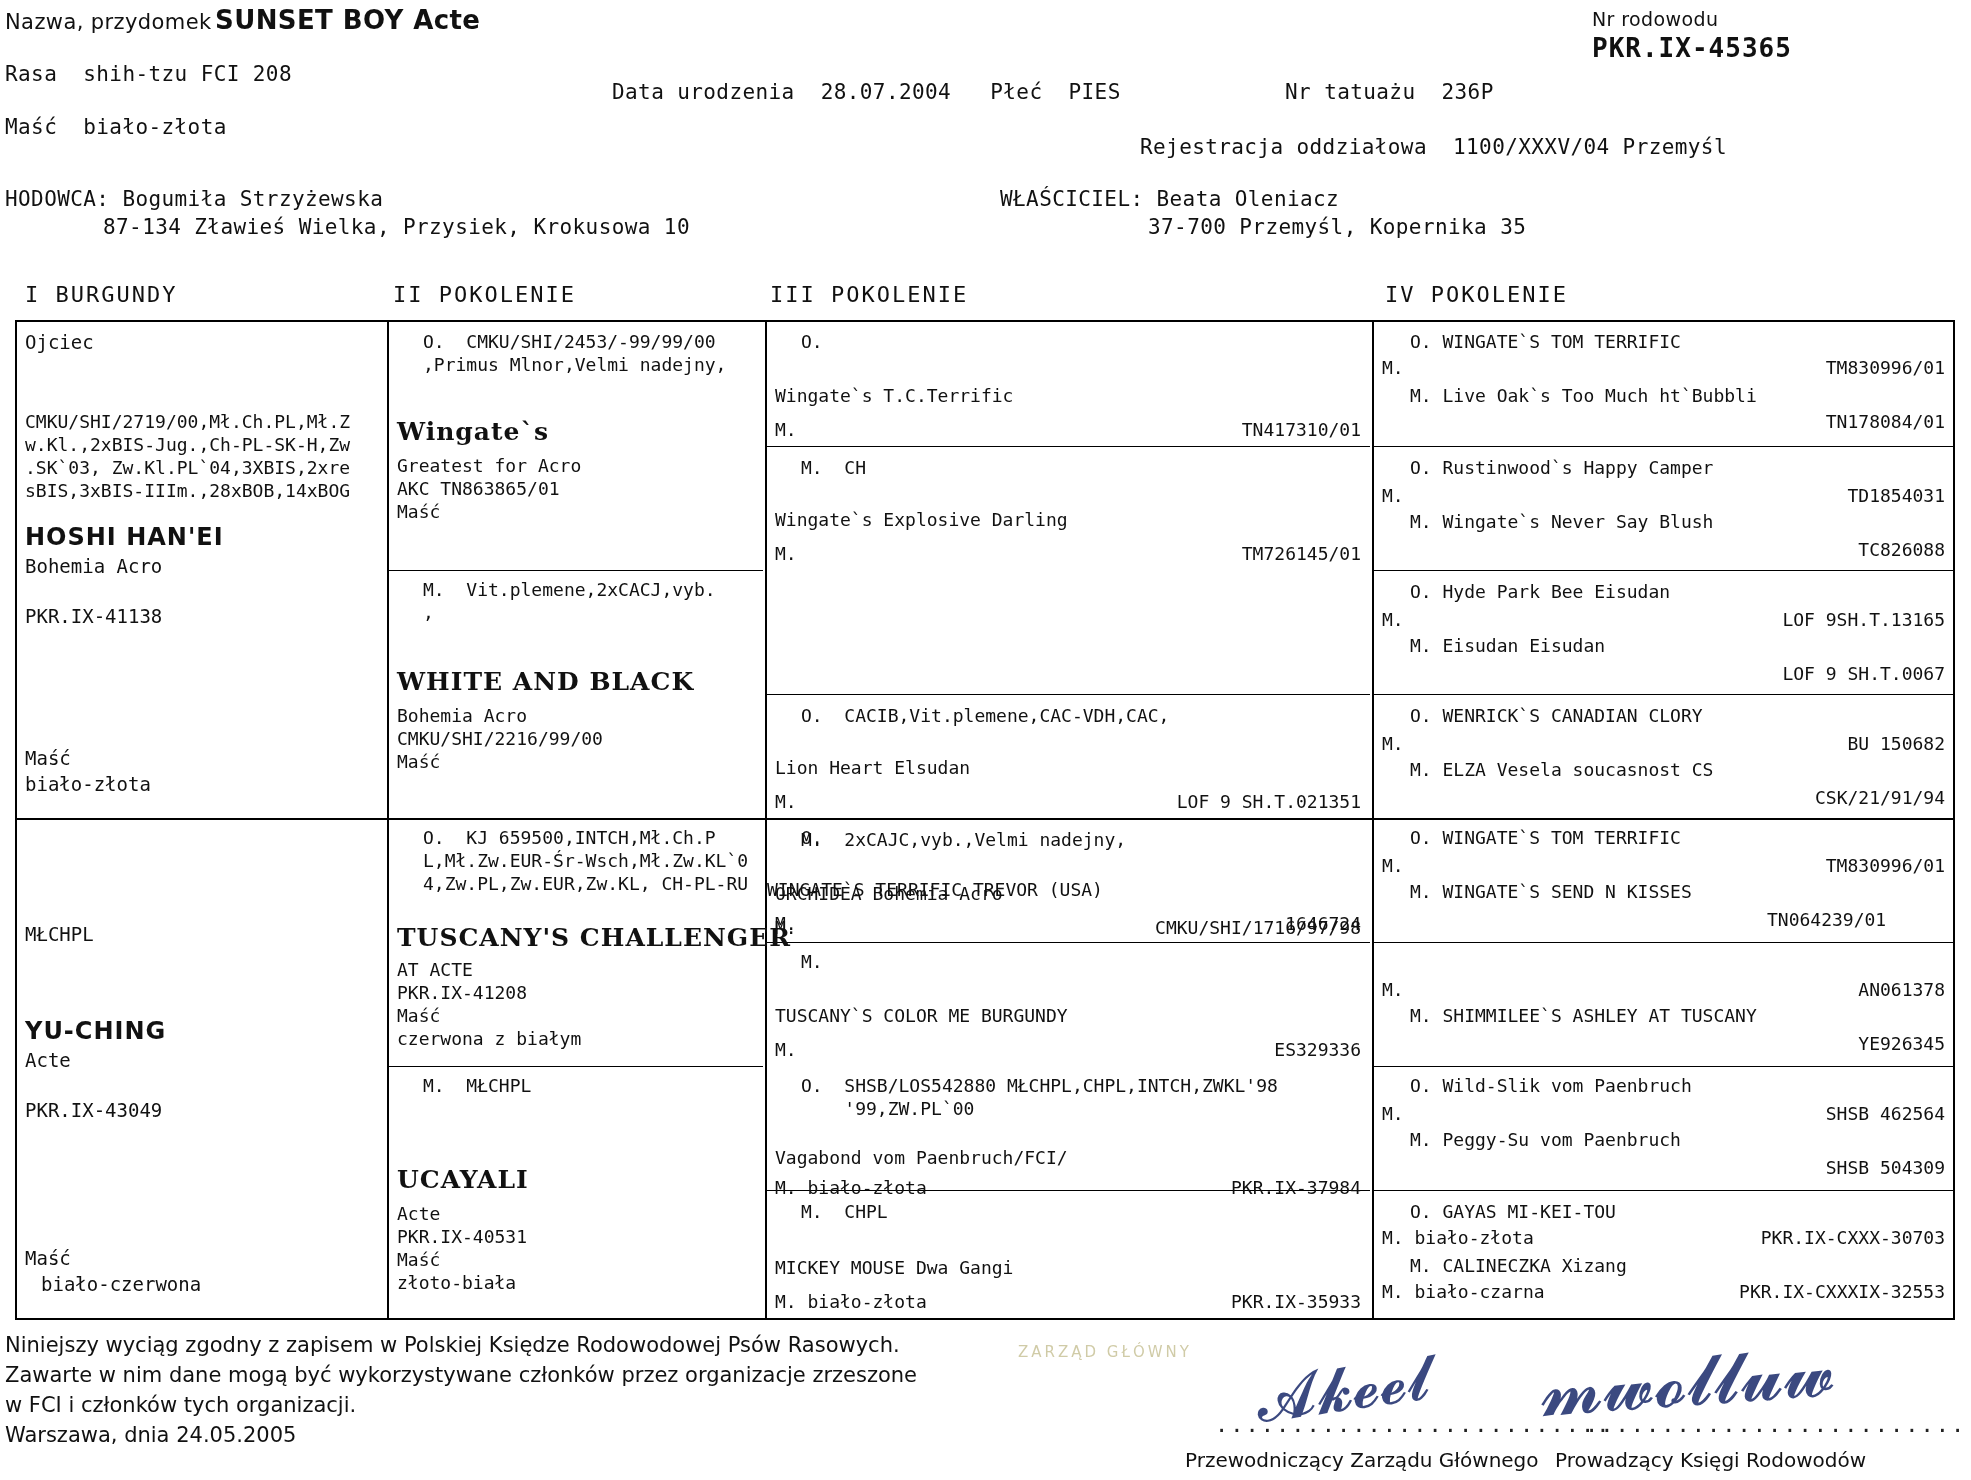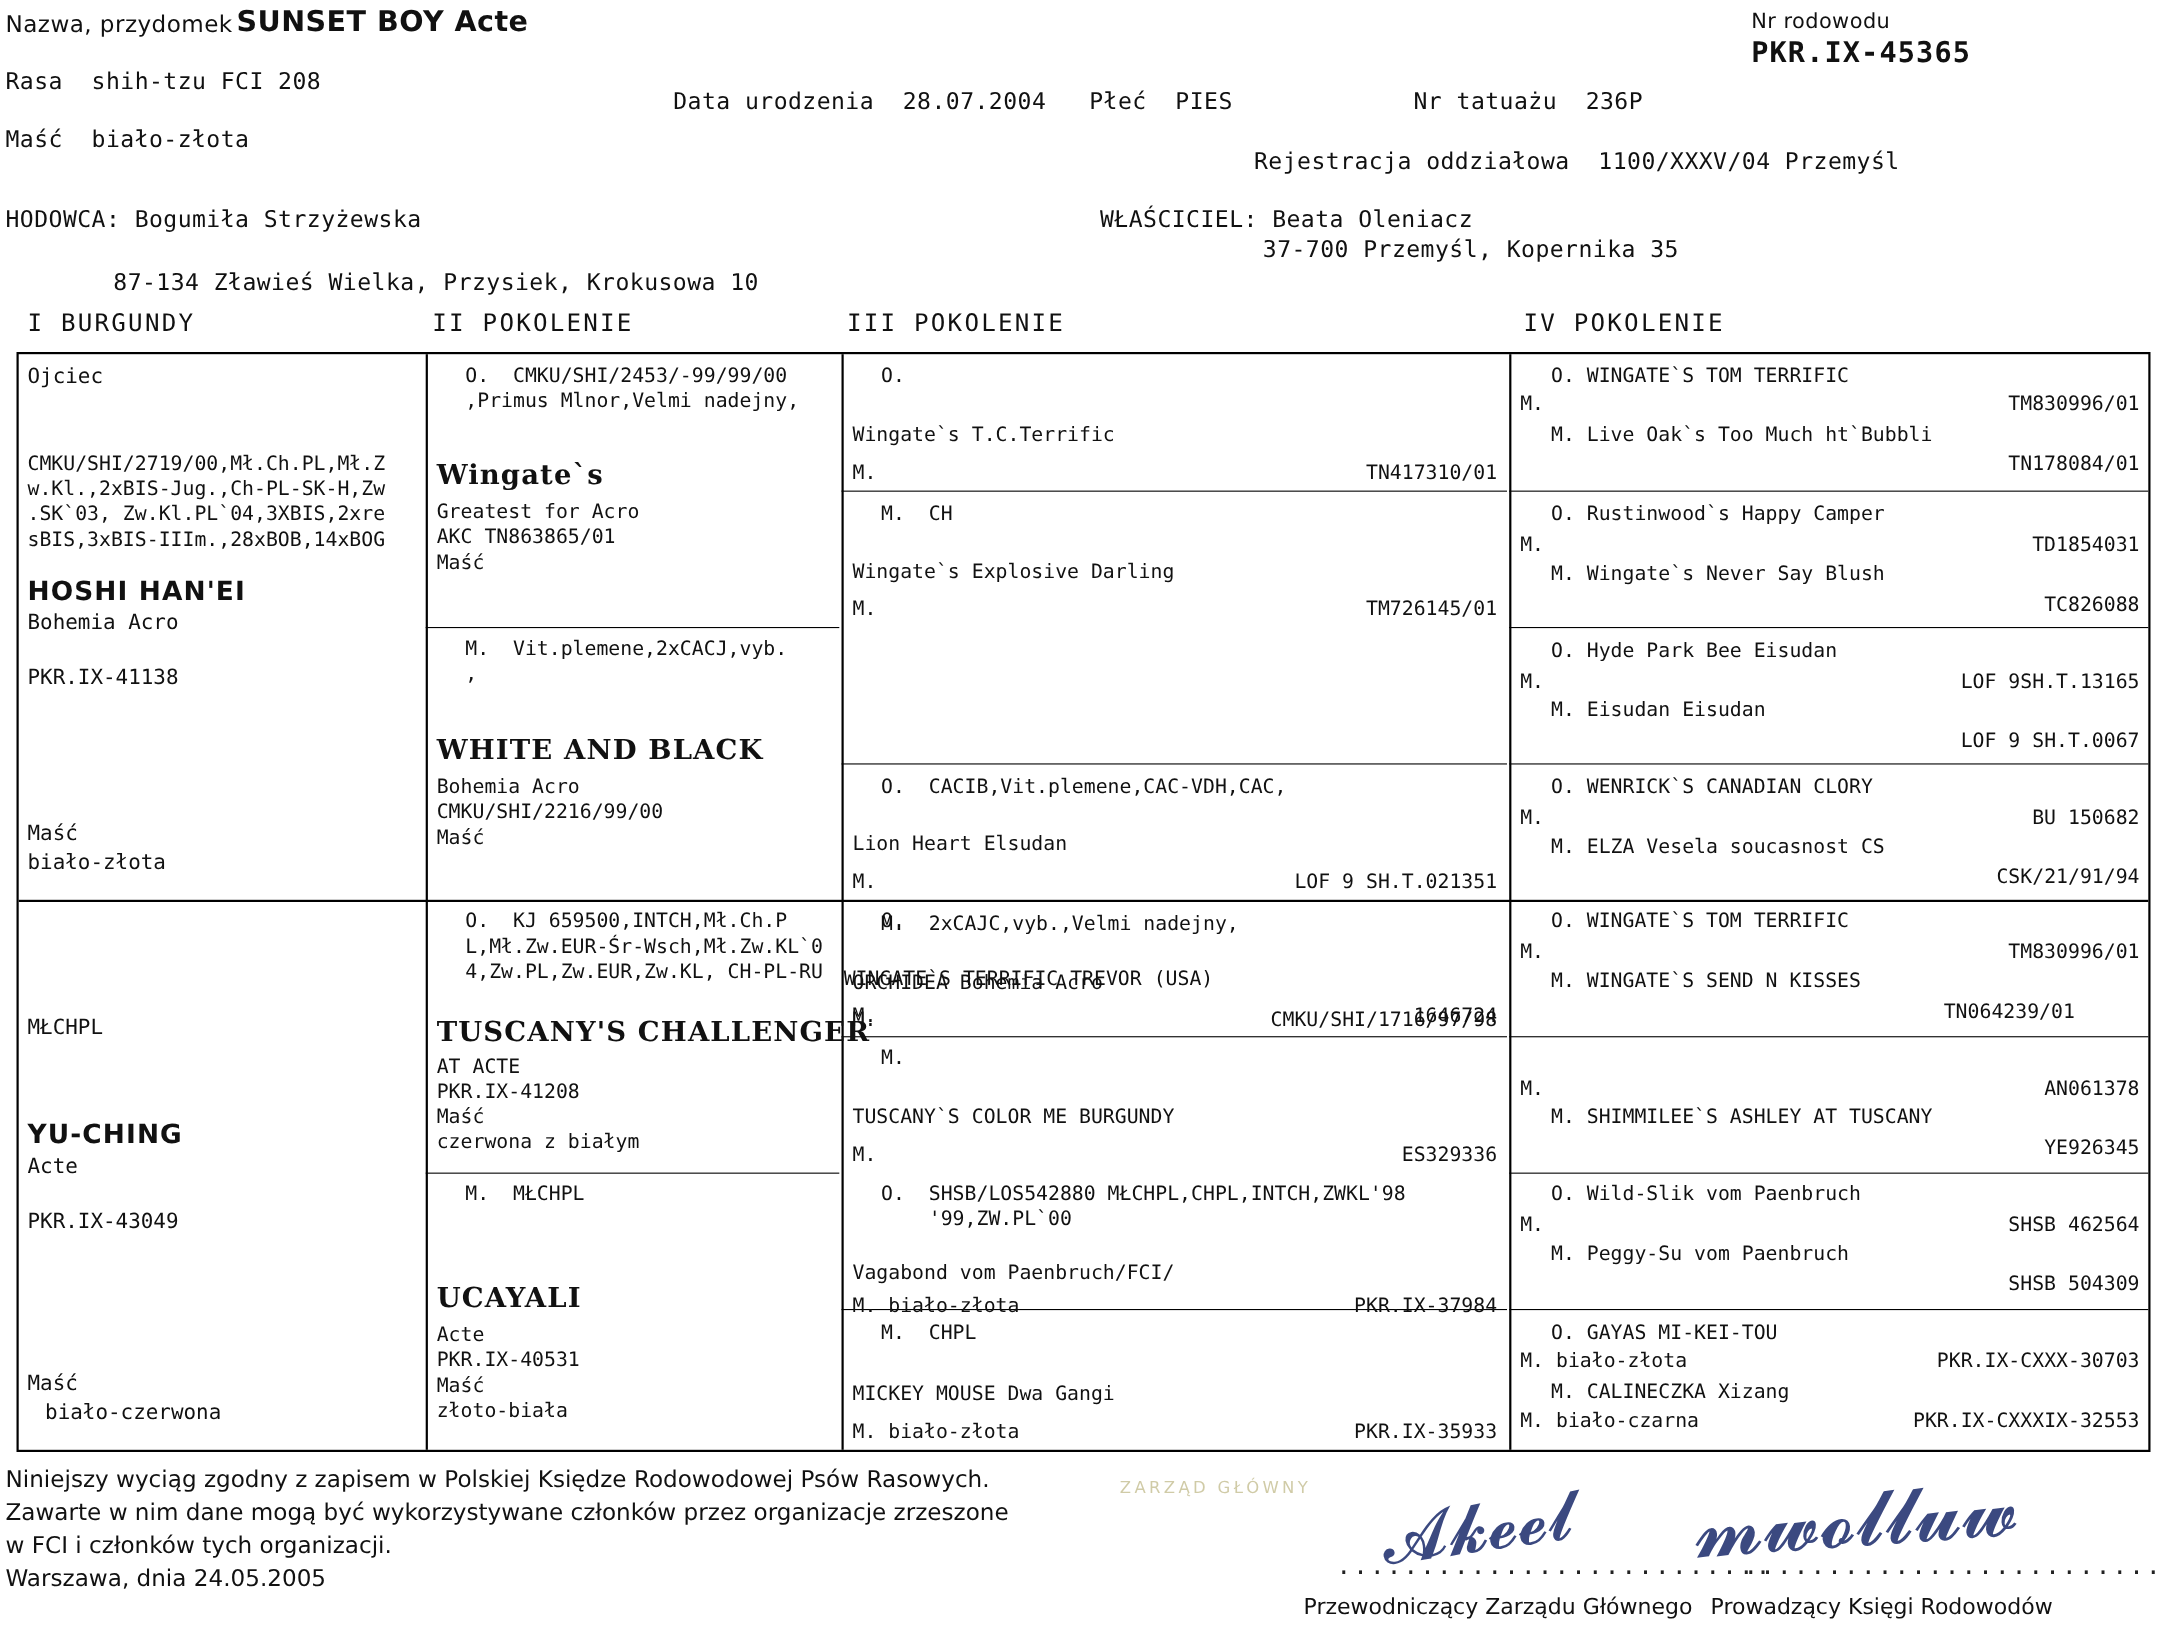--- a/index.html
+++ b/index.html
@@ -63,21 +63,21 @@
     <span class="h-line" style="left:5px;top:115px;">Maść  biało-złota</span>
 
     <span class="h-line" style="left:612px;top:80px;">Data urodzenia  28.07.2004   Płeć  PIES</span>
     <span class="h-line" style="left:1285px;top:80px;">Nr tatuażu  236P</span>
     <span class="h-line" style="left:1140px;top:135px;">Rejestracja oddziałowa  1100/XXXV/04 Przemyśl</span>
 
     <span class="h-line nr-label" style="left:1592px;top:8px;">Nr rodowodu</span>
     <span class="h-line nr-val" style="left:1592px;top:33px;">PKR.IX-45365</span>
 
     <span class="h-line" style="left:5px;top:187px;">HODOWCA: Bogumiła Strzyżewska</span>
-    <span class="h-line" style="left:103px;top:215px;margin-top:30px;">87-134 Zławieś Wielka, Przysiek, Krokusowa 10</span>
+    <span class="h-line" style="left:103px;top:215px;">87-134 Zławieś Wielka, Przysiek, Krokusowa 10</span>
     <span class="h-line" style="left:1000px;top:187px;">WŁAŚCICIEL: Beata Oleniacz</span>
     <span class="h-line" style="left:1148px;top:215px;">37-700 Przemyśl, Kopernika 35</span>
   </div>
 
   <div class="genrow">
     <span class="gen" style="left:25px;">I BURGUNDY</span>
     <span class="gen" style="left:393px;">II POKOLENIE</span>
     <span class="gen" style="left:770px;">III POKOLENIE</span>
     <span class="gen" style="left:1385px;">IV POKOLENIE</span>
   </div>

